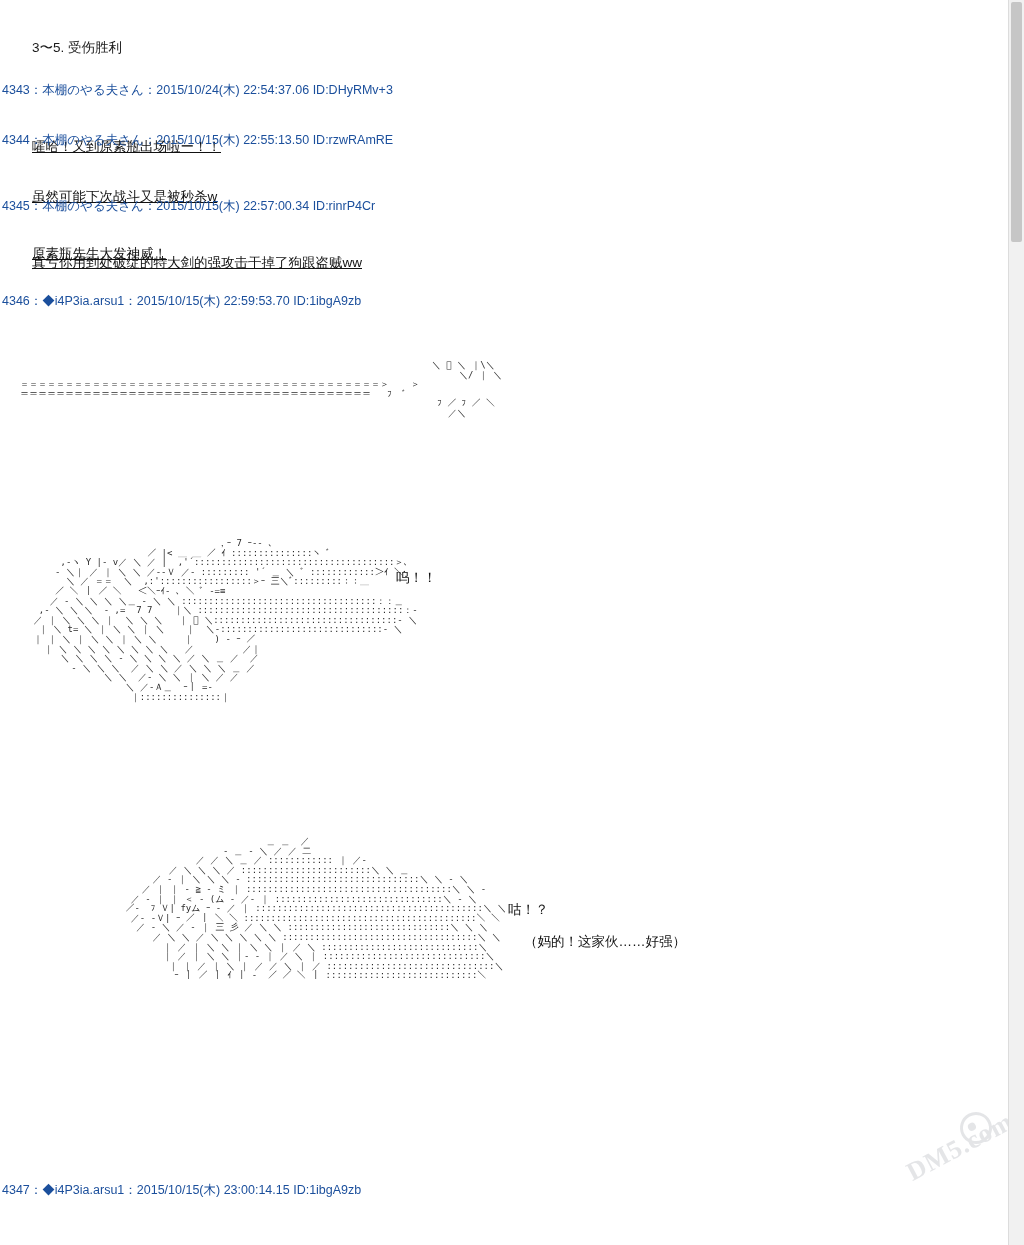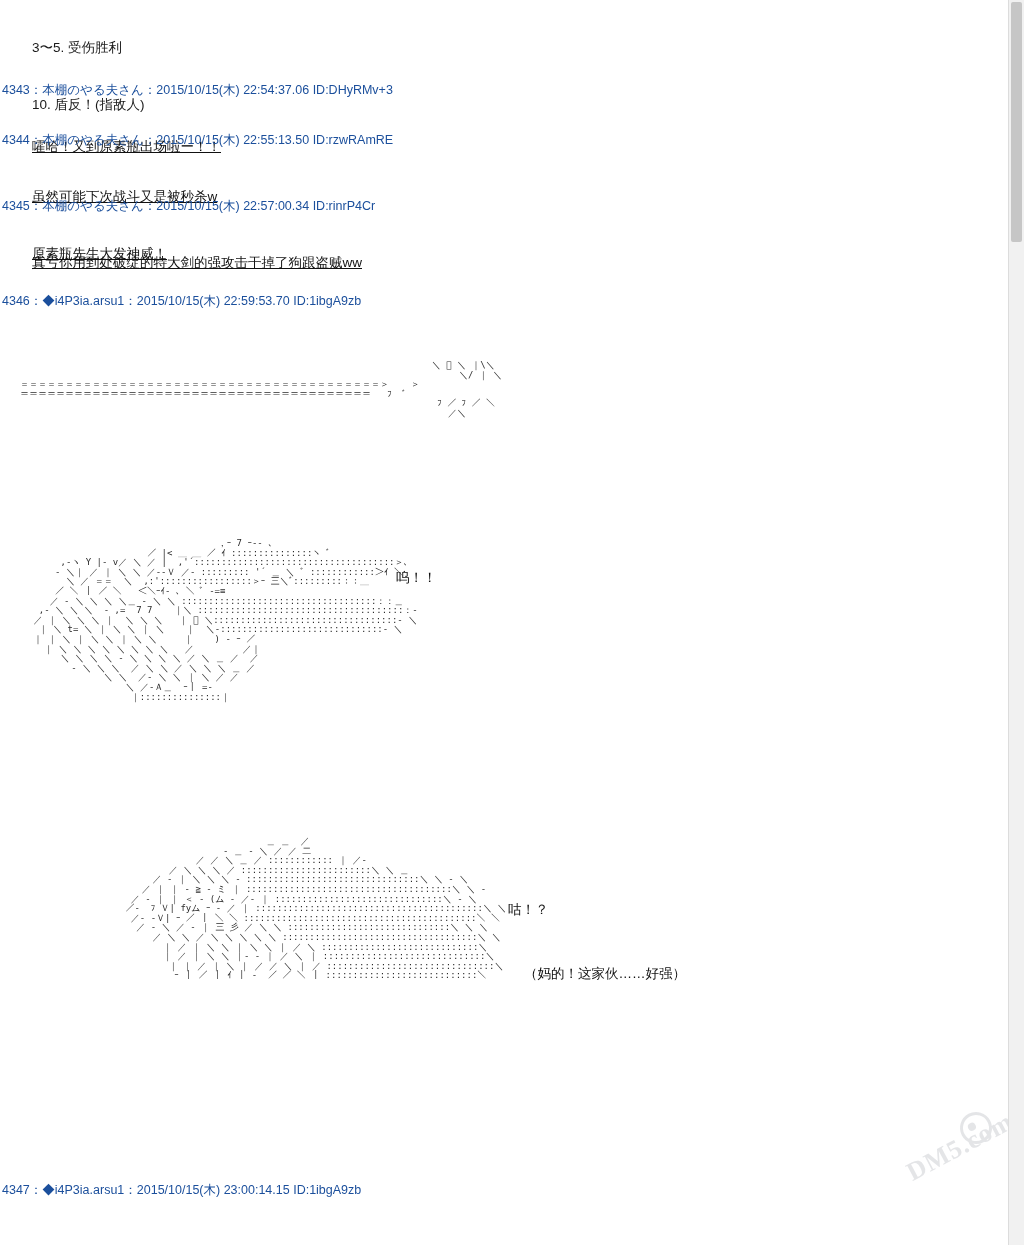--- a/index.html
+++ b/index.html
@@ -71,21 +71,21 @@
   .bubble {
     position: absolute;
     font-family: "Liberation Sans", sans-serif;
     font-size: 13.5px;
     line-height: 20px;
     color: #111111;
     white-space: pre;
   }
   .bubble-1 { left: 396px; top: 568px; }
   .bubble-2 { left: 508px; top: 900px; }
-  .bubble-3 { left: 524px; top: 964px; }
+  .bubble-3 { left: 524px; top: 932px; }
 
   
   .watermark {
     position: absolute;
     right: 4px;
     bottom: 34px;
     width: 120px;
     height: 120px;
     opacity: 0.38;
     pointer-events: none;
@@ -145,25 +145,24 @@
     border-radius: 2px;
   }
 </style>
 </head>
 <body>
 
 <div class="page">
 
   <div class="toplist" style="top:0px;">
     <div>3〜5. 受伤胜利</div>
-    <div>10. 盾反！(指敌人)</div>
   </div>
 
   <div class="post" style="top:82px;">
-    <div class="post-head">4343：本棚のやる夫さん：2015/10/15(木) 22:54:37.06 ID:DHyRMv+3</div>
+    <div class="post-head">4343：本棚のやる夫さん：2015/10/24(木) 22:54:37.06 ID:DHyRMv+3</div>
     <div class="post-body">
       <span class="line">嚯哈！又到原素瓶出场啦ー！！</span>
     </div>
   </div>
 
   <div class="post" style="top:132px;">
     <div class="post-head">4344：本棚のやる夫さん：2015/10/15(木) 22:55:13.50 ID:rzwRAmRE</div>
     <div class="post-body">
       <span class="line">虽然可能下次战斗又是被秒杀w</span>
       <span class="line">原素瓶先生大发神威！</span>

